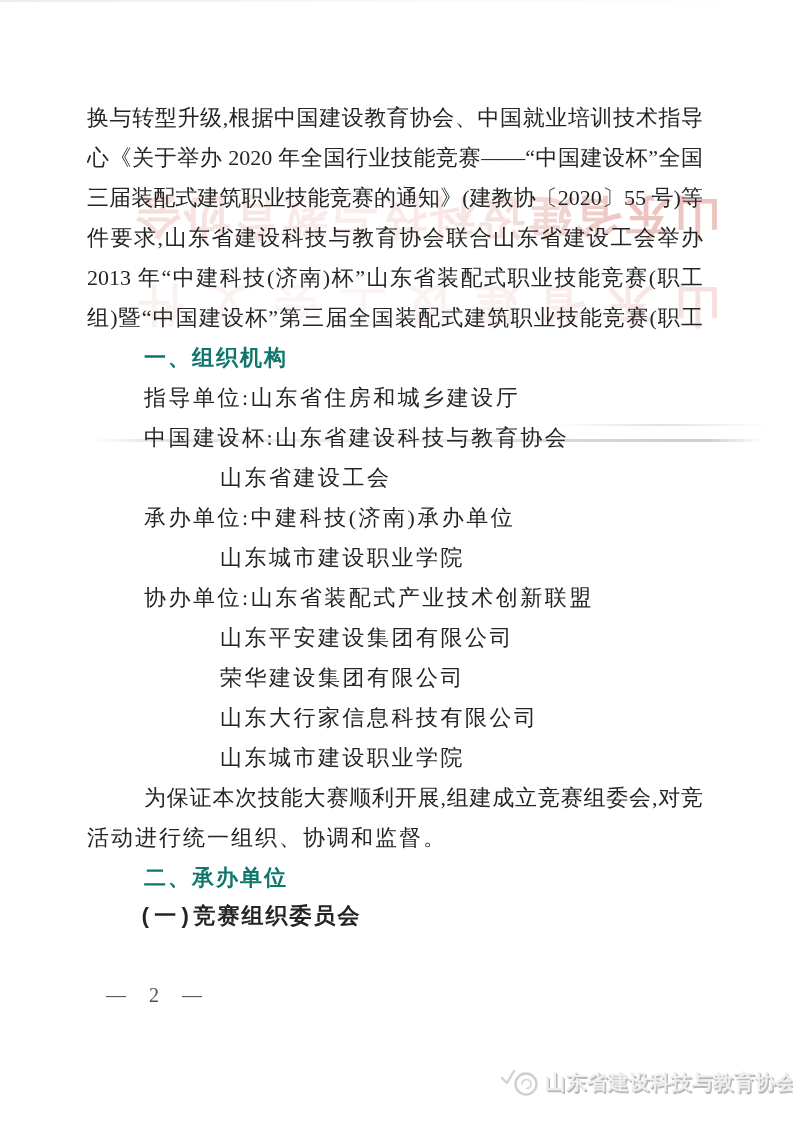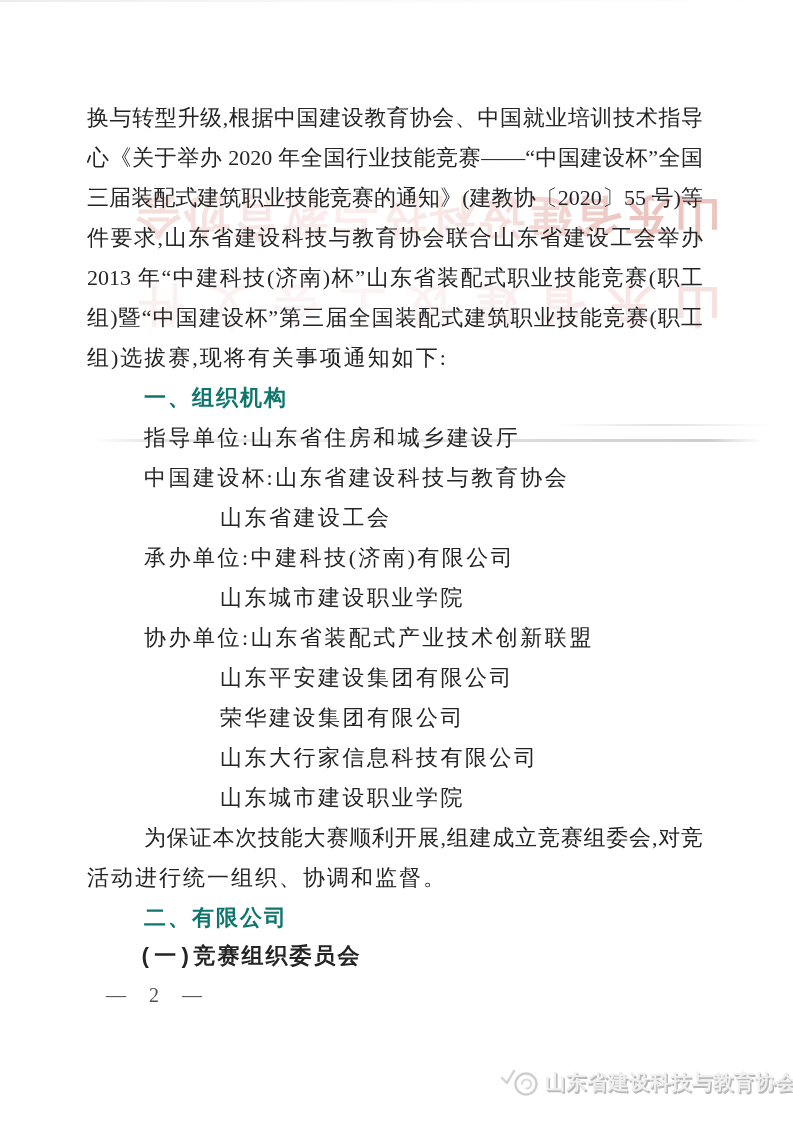--- a/index.html
+++ b/index.html
@@ -125,35 +125,34 @@
   <div class="scan-line-2"></div>
 
   <main class="body-text">
 
     <div class="line just">换与转型升级,根据中国建设教育协会、中国就业培训技术指导中</div>
     <div class="line just">心《关于举办 2020 年全国行业技能竞赛——“中国建设杯”全国第</div>
     <div class="line just">三届装配式建筑职业技能竞赛的通知》(建教协〔2020〕55 号)等文</div>
     <div class="line just">件要求,山东省建设科技与教育协会联合山东省建设工会举办</div>
     <div class="line just">2013 年“中建科技(济南)杯”山东省装配式职业技能竞赛(职工</div>
     <div class="line just">组)暨“中国建设杯”第三届全国装配式建筑职业技能竞赛(职工</div>
-    <div class="line plain">组)选拔赛,现将有关事项通知如下:</div>
 
     <div class="line heading">一、组织机构</div>
 
     <div class="line unit">
       <span>指导单位:</span><span>山东省住房和城乡建设厅</span>
     </div>
     <div class="line unit">
       <span>中国建设杯:</span><span>山东省建设科技与教育协会</span>
     </div>
     <div class="line cont">
       <span>山东省建设工会</span>
     </div>
     <div class="line unit">
-      <span>承办单位:</span><span>中建科技(济南)有限公司</span>
+      <span>承办单位:</span><span>中建科技(济南)承办单位</span>
     </div>
     <div class="line cont">
       <span>山东城市建设职业学院</span>
     </div>
     <div class="line unit">
       <span>协办单位:</span><span>山东省装配式产业技术创新联盟</span>
     </div>
     <div class="line cont">
       <span>山东平安建设集团有限公司</span>
     </div>
@@ -163,21 +162,21 @@
     <div class="line cont">
       <span>山东大行家信息科技有限公司</span>
     </div>
     <div class="line cont">
       <span>山东城市建设职业学院</span>
     </div>
 
     <div class="line just indent">为保证本次技能大赛顺利开展,组建成立竞赛组委会,对竞赛</div>
     <div class="line plain">活动进行统一组织、协调和监督。</div>
 
-    <div class="line heading">二、有限公司</div>
+    <div class="line heading">二、承办单位</div>
     <div class="line subheading">(一)竞赛组织委员会</div>
 
   </main>
 
   <div class="page-number">— 2 —</div>
 
   <div class="footer-mark">
     <svg class="footer-logo" width="42" height="36" viewBox="0 0 42 36" aria-hidden="true">
       <path d="M4 14 L9 19 L16 7" stroke="#d2d2d2" stroke-width="2.4" fill="none" stroke-linecap="round" stroke-linejoin="round"></path>
       <circle cx="28" cy="20" r="10.5" stroke="#cfcfcf" stroke-width="2.4" fill="none"></circle>

